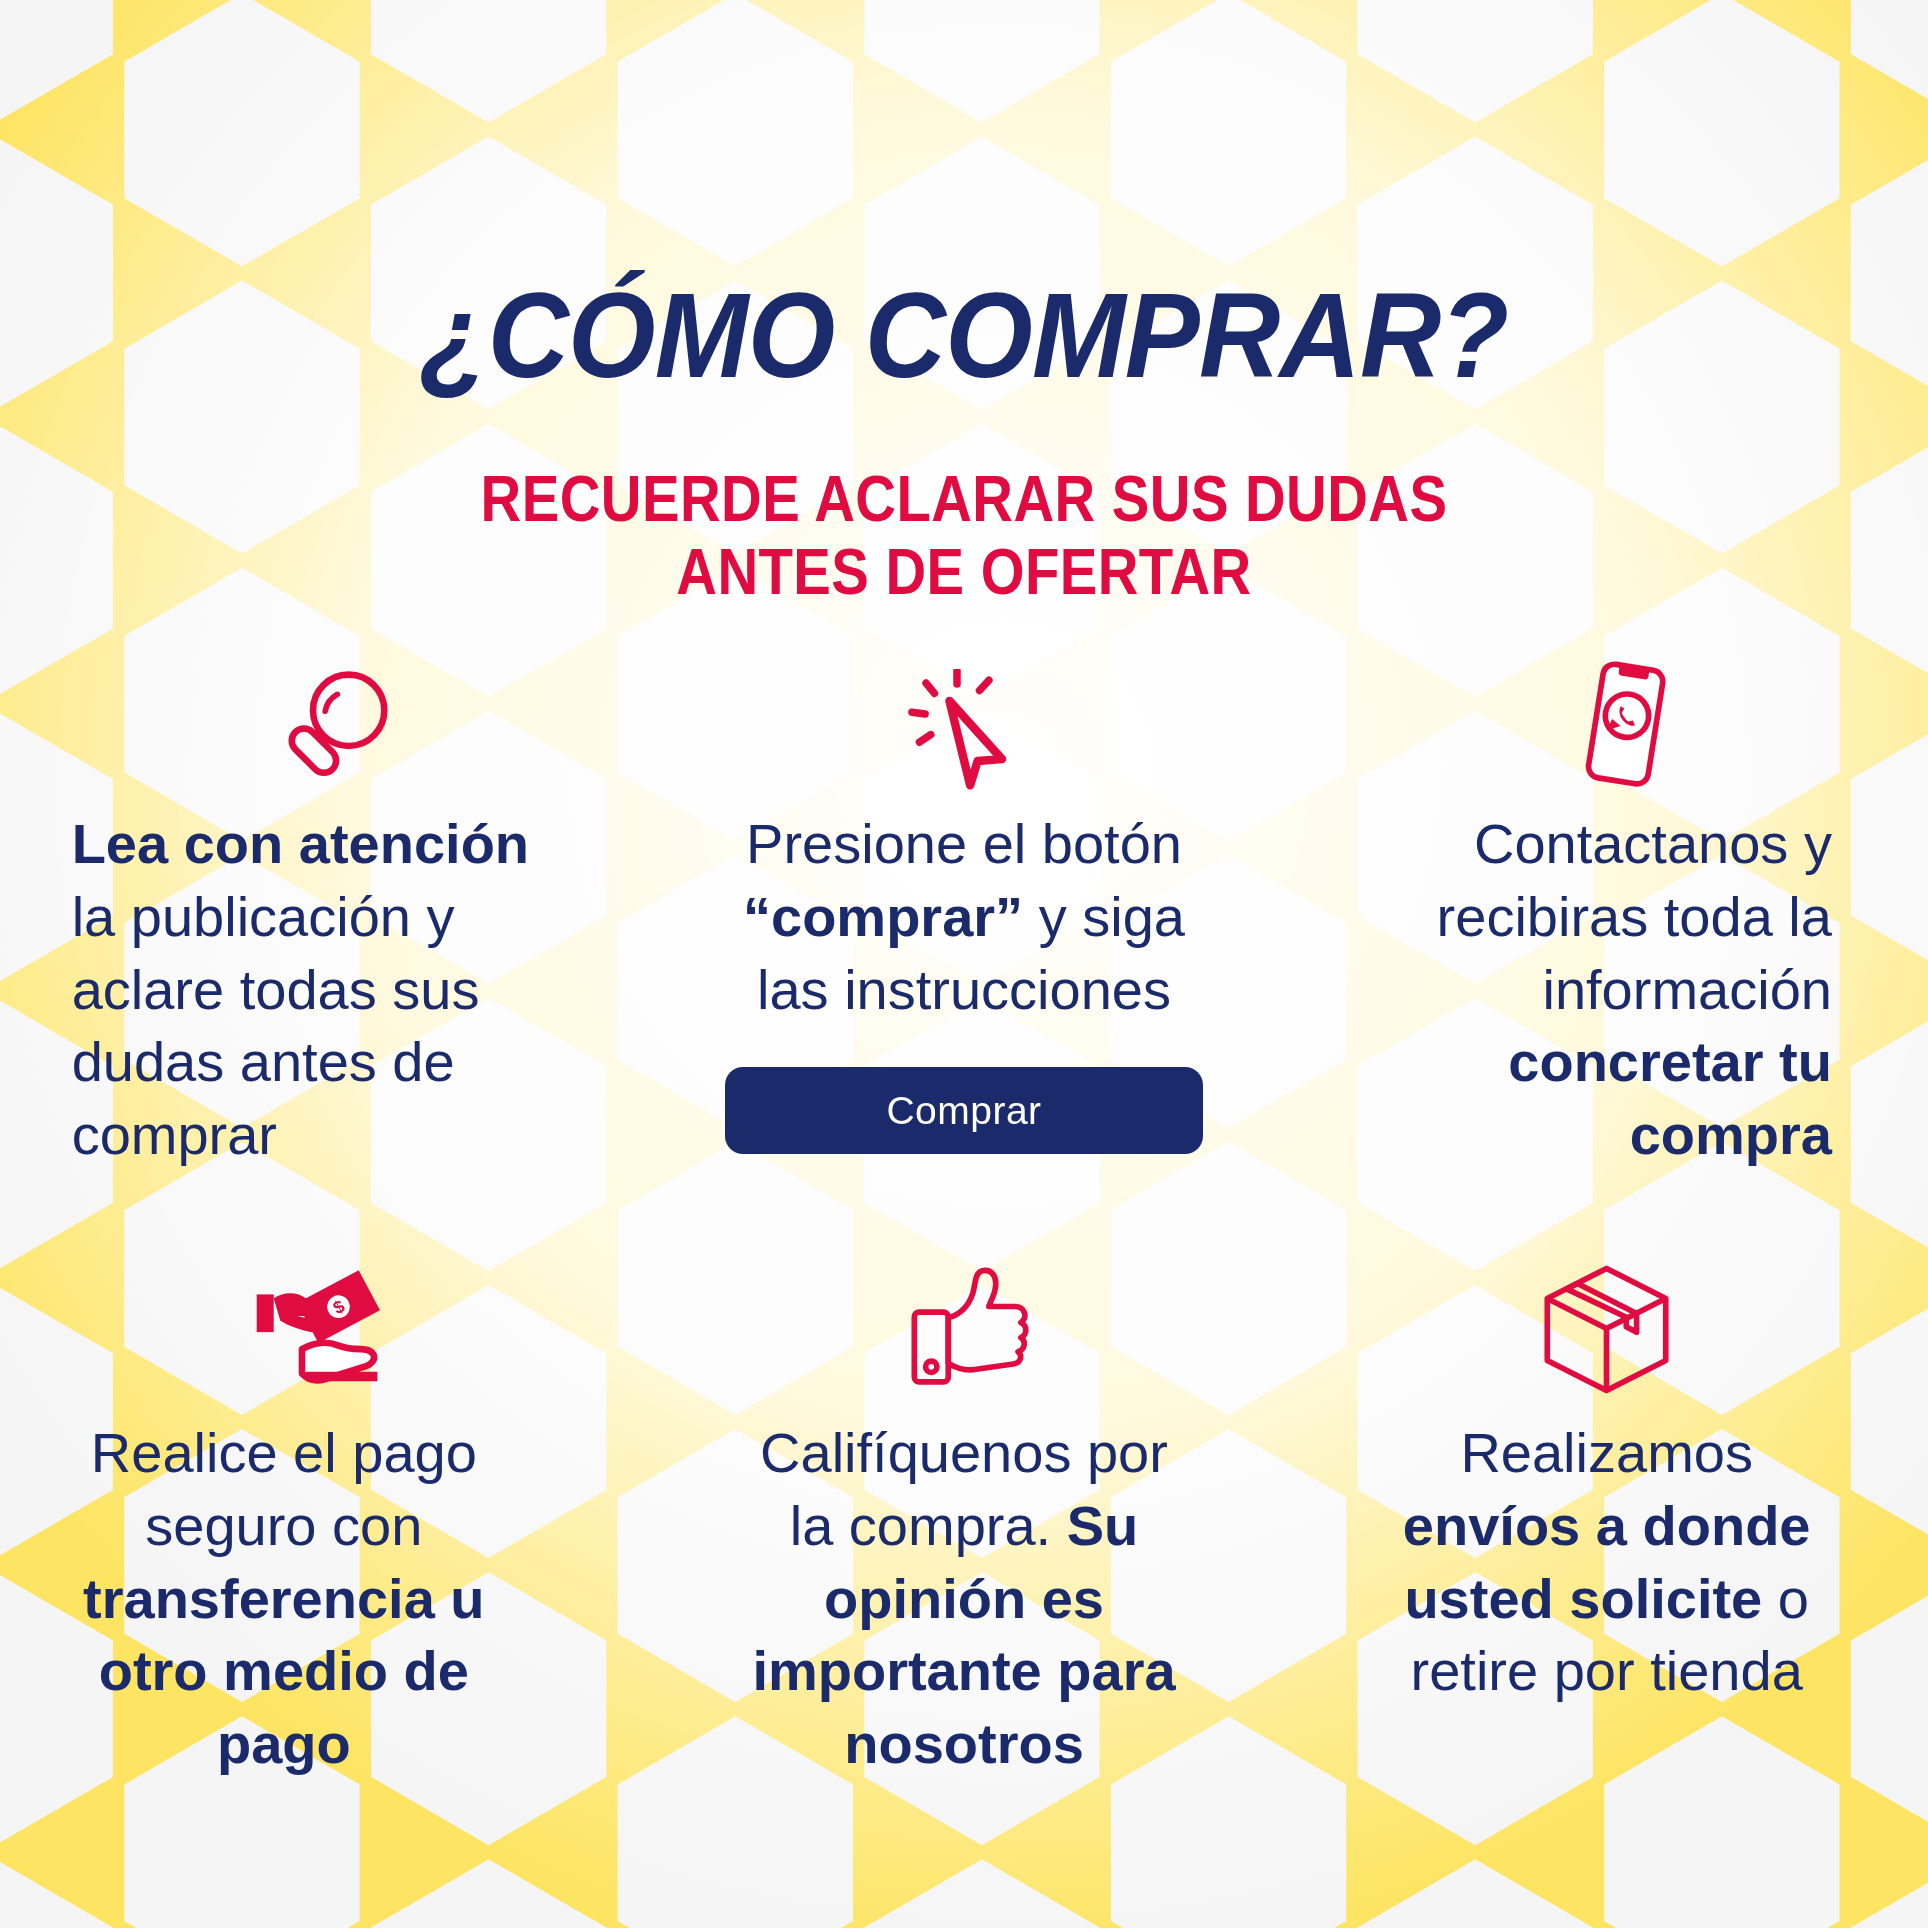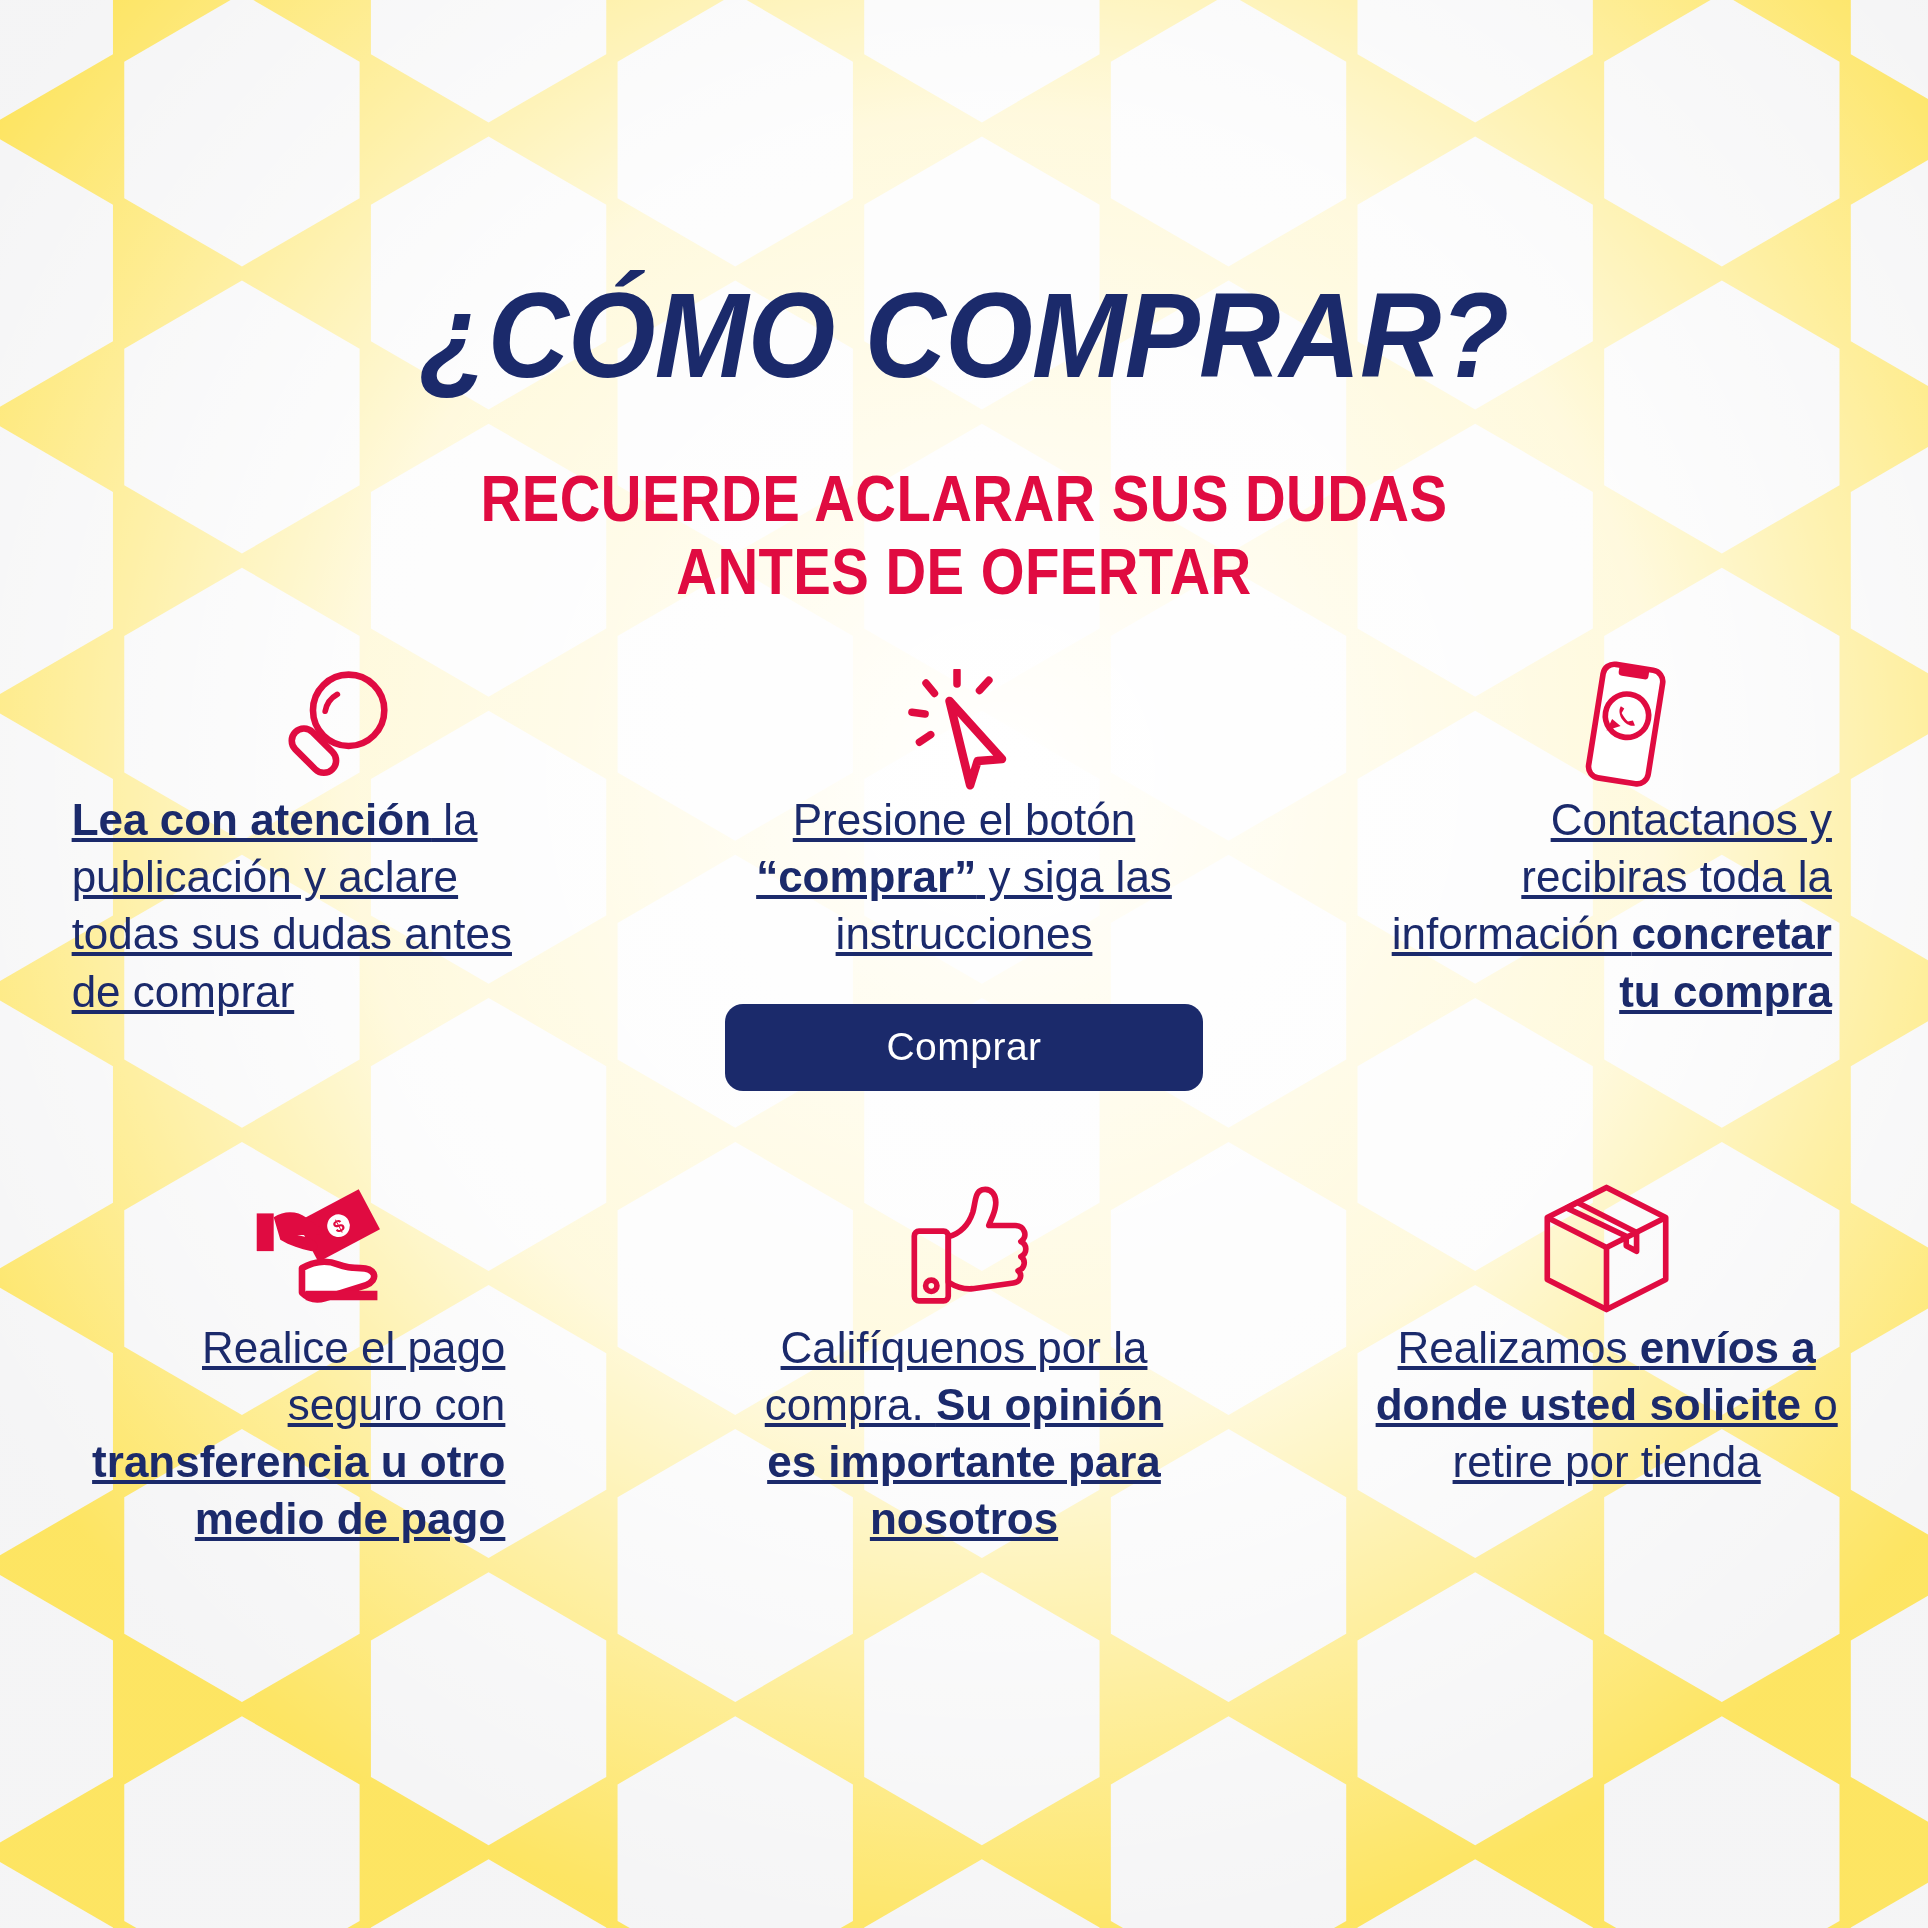--- a/index.html
+++ b/index.html
@@ -72,33 +72,33 @@
     align-items:center;
   }
   .icon-wrap{
     height:141px;
     display:flex;
     align-items:flex-end;
     justify-content:center;
   }
   .card-text{
     color:#1B2A6B;
-    font-size:44px;
+    font-size:56px;
     line-height:1.30;
     font-weight:400;
+    margin-top:17px;
     width:499px;
-    text-decoration:underline;
   }
   .card-text b{font-weight:700;}
 
   
   .c1 .card-text{text-align:left;  width:490px; margin-left:-9.4px;}
   .c2 .card-text{text-align:center;width:480px;}
   .c3 .card-text{text-align:right; width:443px; margin-right:-7.5px;}
-  .c4 .card-text{text-align:right;  width:443px; margin-left:-75px;}
+  .c4 .card-text{text-align:center;  width:443px; margin-left:-75px;}
   .c5 .card-text{text-align:center;width:471px;}
   .c6 .card-text{text-align:center;width:443px;}
 
   .c1 .icon-wrap{margin-left:28px;}
   .c3 .icon-wrap{margin-left:38px;}
   .c4 .icon-wrap{margin-left:9.4px;}
   .c6 .icon-wrap{margin-left:9.4px;}
 
   
   .buy-btn{

